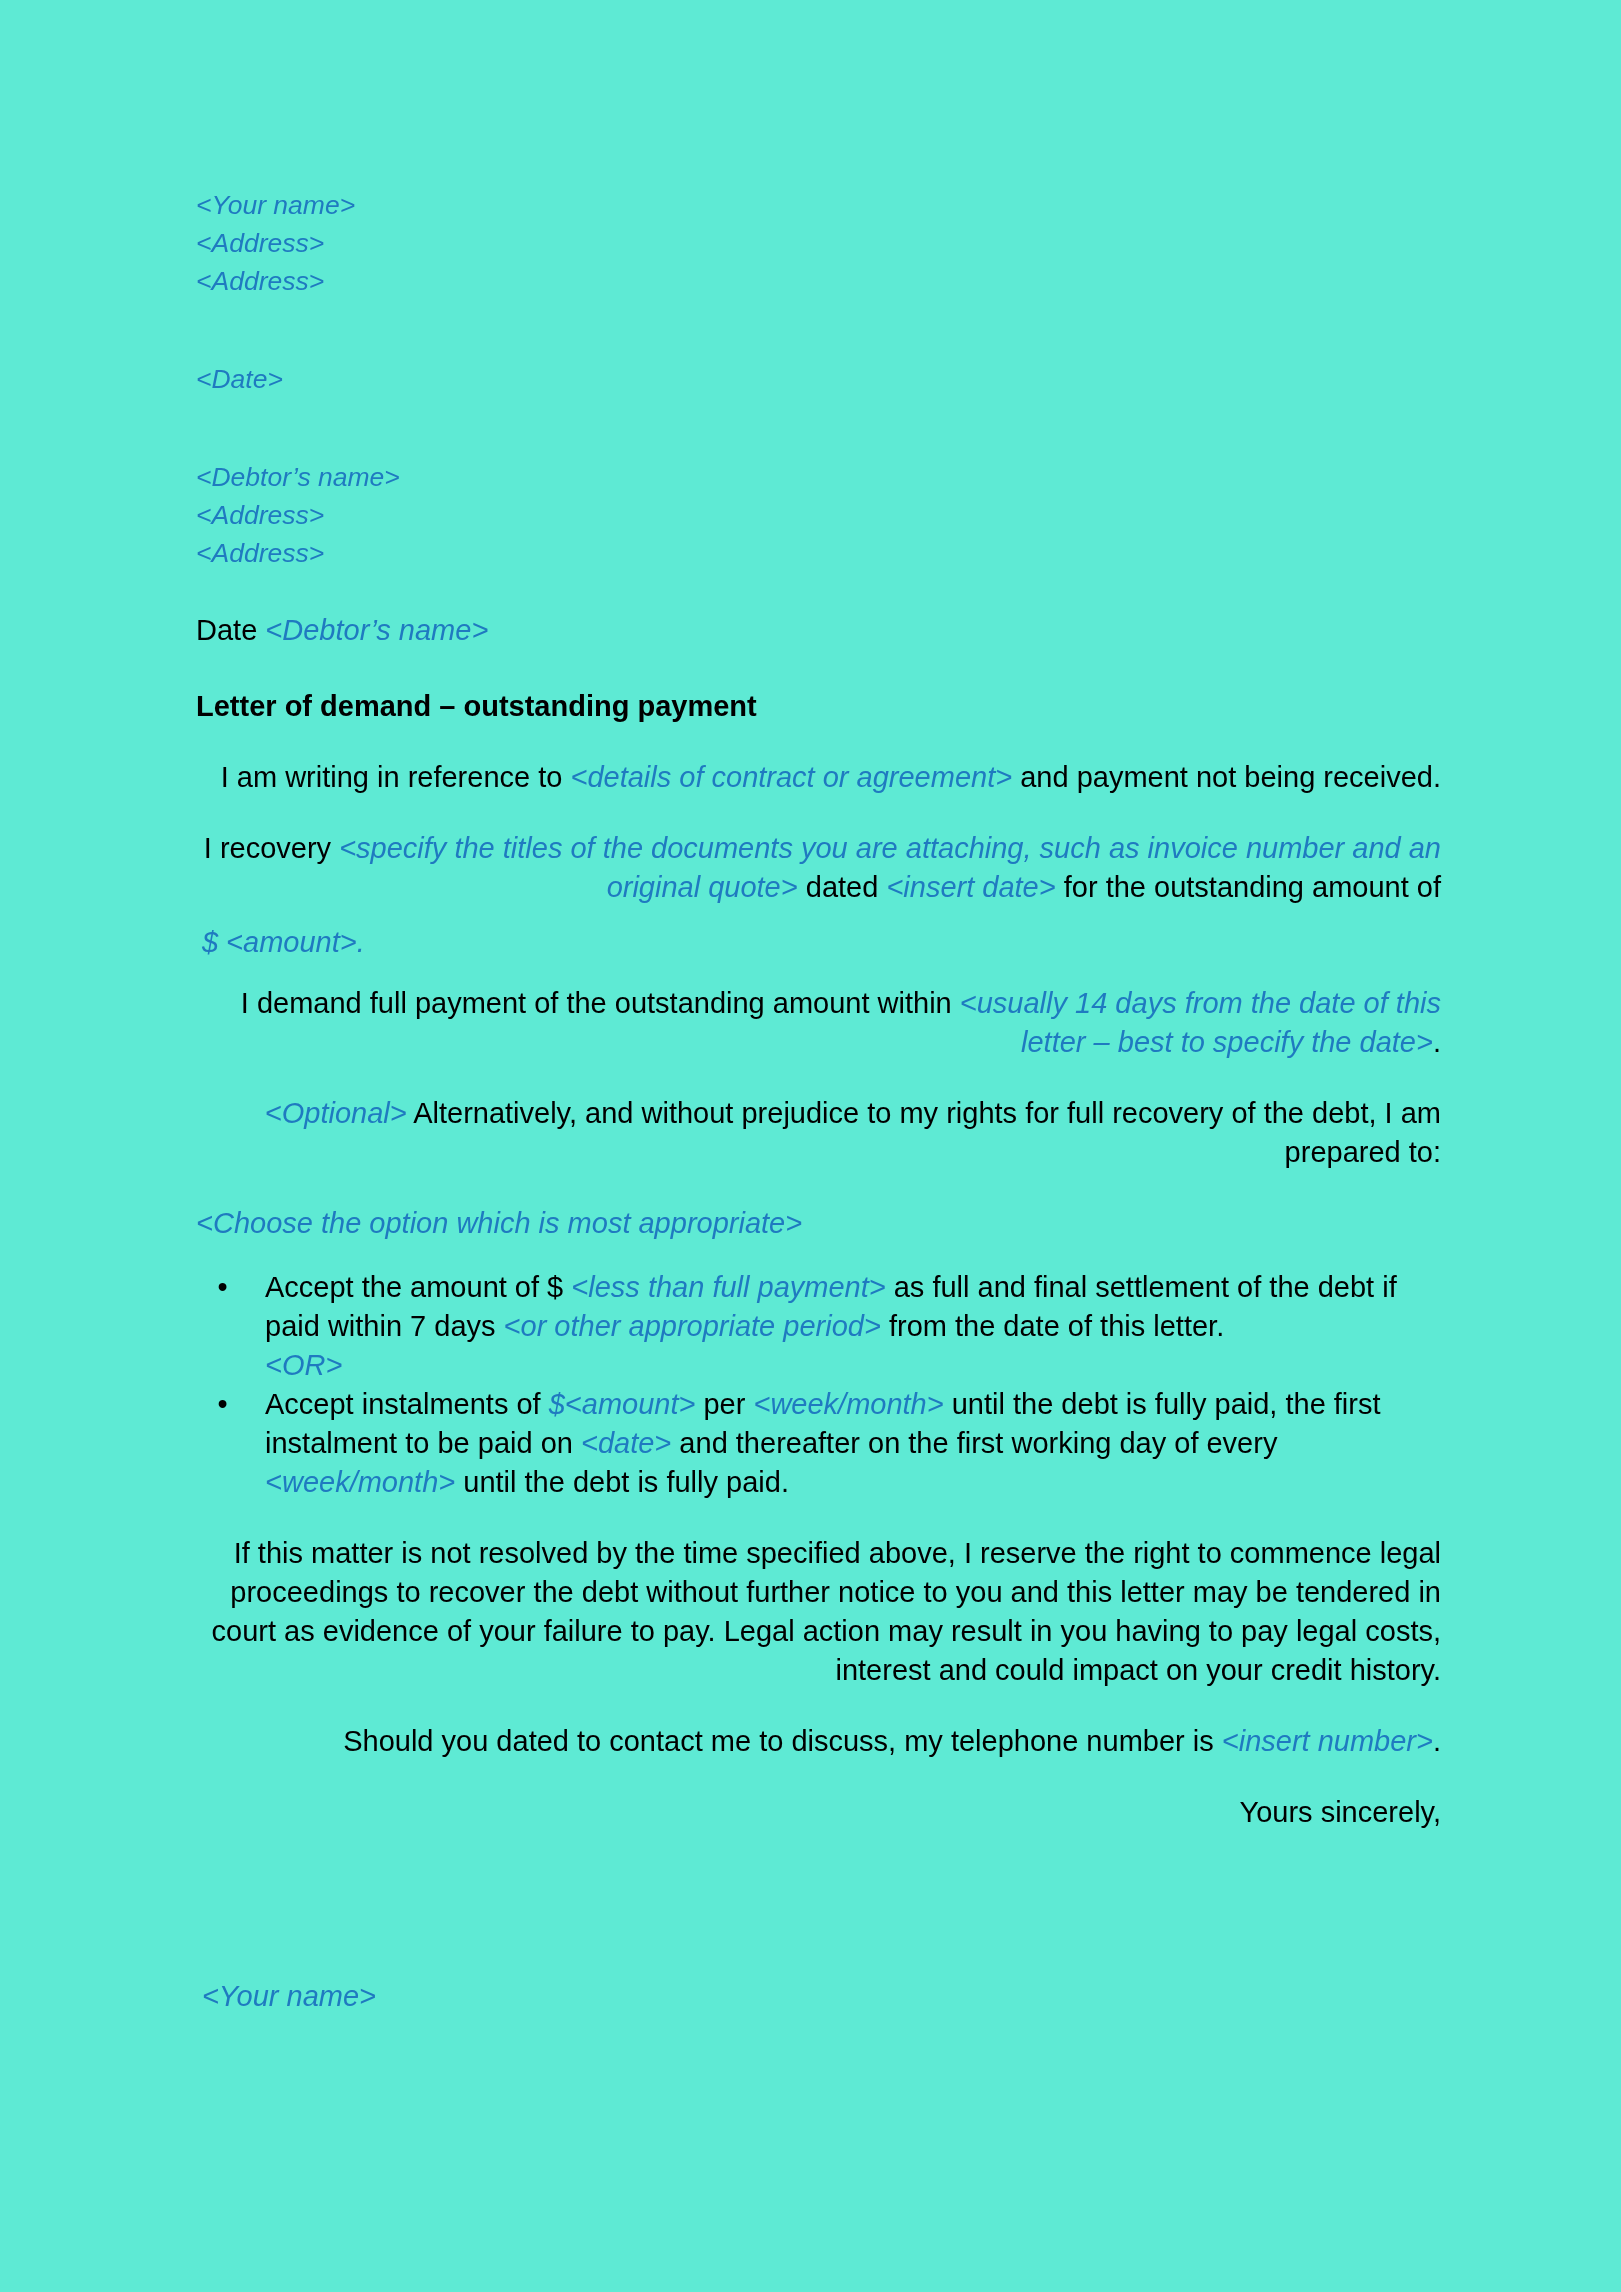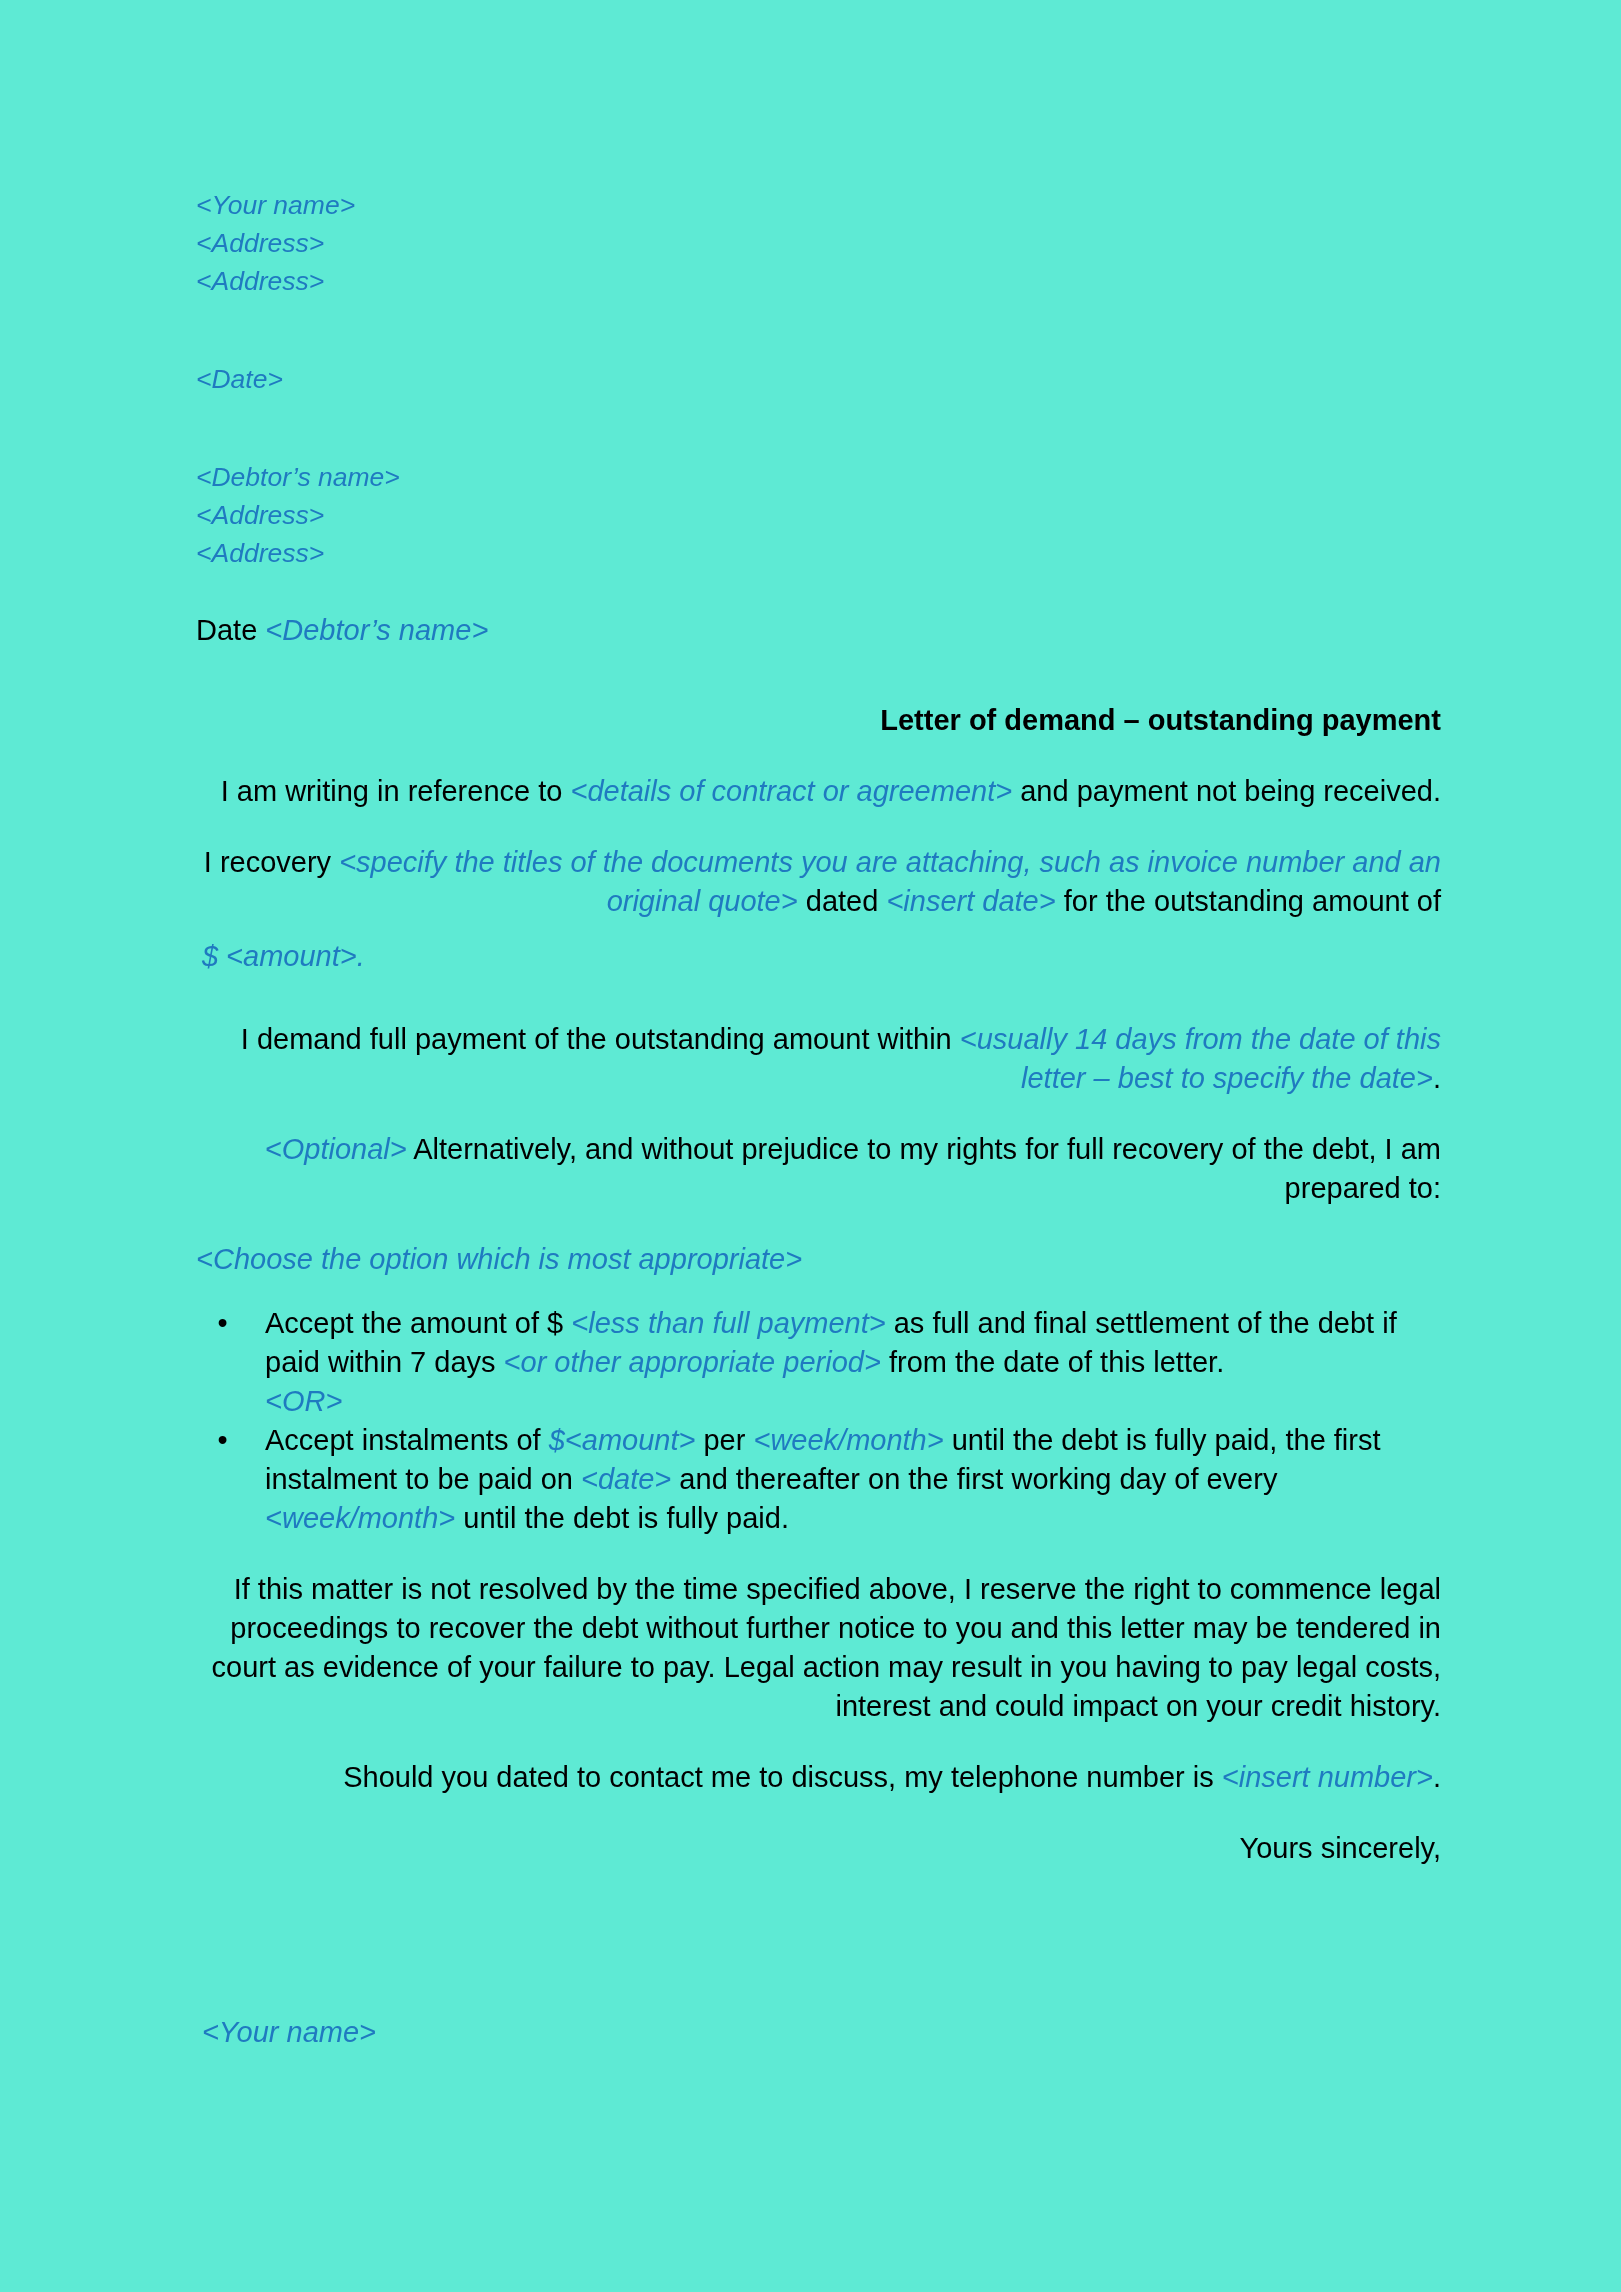--- a/index.html
+++ b/index.html
@@ -44,30 +44,29 @@
 
   .salutation {
     font-size: 29px;
     line-height: 39px;
     margin: 39px 0 0 0;
   }
   .heading {
     font-size: 29px;
     line-height: 39px;
     font-weight: bold;
-    margin: 51px 0 0 0;
-    text-align: right;
+    margin: 37px 0 0 0;
   }
   p.para {
     font-size: 29px;
     line-height: 39px;
     margin: 32px 0 0 0;
     text-align: right;
   }
-  p.para.tight { margin-top: 44px; }
+  p.para.tight { margin-top: 22px; }
   .amount-line {
     font-size: 29px;
     line-height: 39px;
     margin: 15.7px 0 0 5.9px;
     color: #1f7ac0;
     font-style: italic;
   }
   .choose-line {
     font-size: 29px;
     line-height: 39px;

